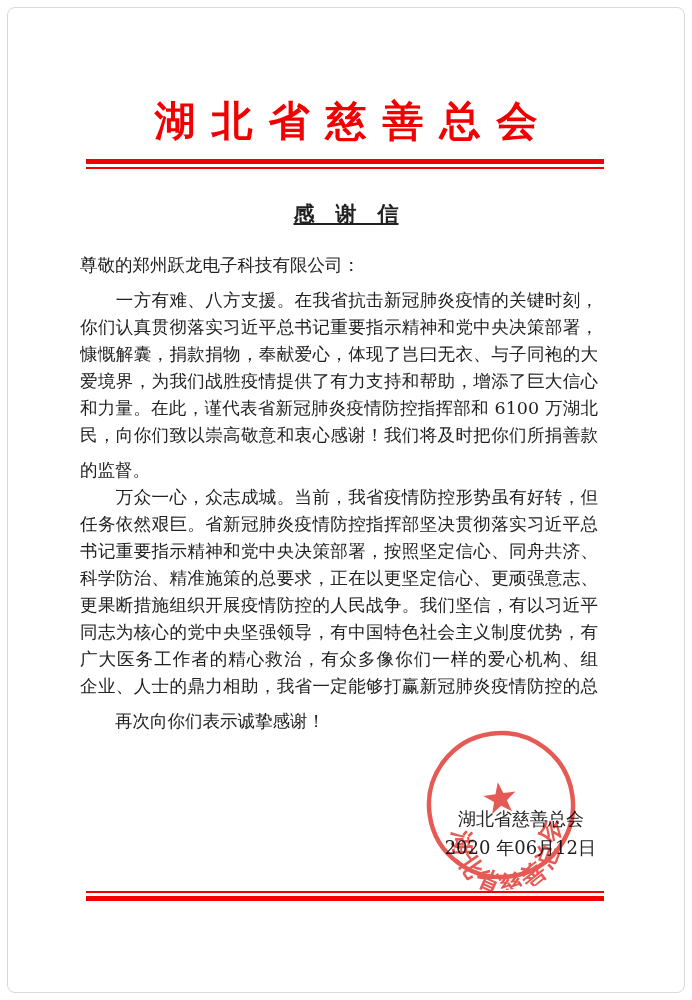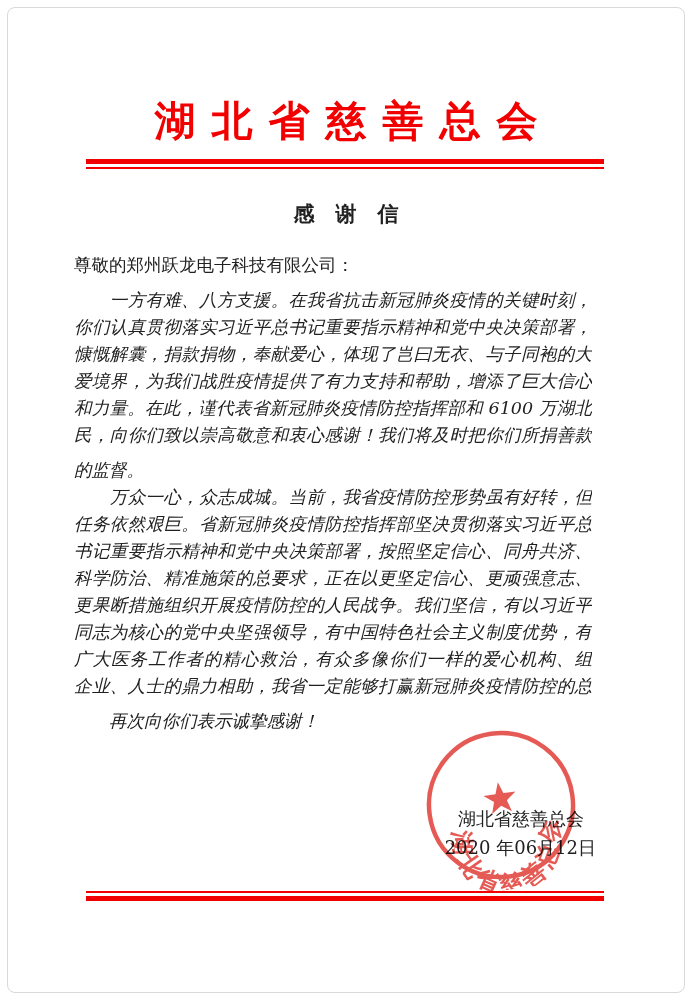--- a/index.html
+++ b/index.html
@@ -32,32 +32,33 @@
     position:absolute;left:78px;top:151px;width:518px;height:3px;
     border-top:5px solid var(--accent);
     border-bottom:2px solid var(--accent);
   }
   .letter-title{
     position:absolute;left:0;right:0;top:191px;
     text-align:center;
     font-size:21px;line-height:30px;font-weight:bold;
     color:var(--ink);
     white-space:nowrap;
+    text-decoration:underline;
   }
   .body-block{
-    position:absolute;left:66px;top:244px;width:518px;
+    position:absolute;left:72px;top:244px;width:518px;
     font-size:17.5px;
   }
   .salutation{
     line-height:27px;height:27px;margin-bottom:8px;
     text-align:left;white-space:nowrap;overflow:hidden;
   }
   .body-line{
     height:27px;line-height:27px;overflow:hidden;
-    text-align:justify;text-align-last:justify;font-style:italic;
+    text-align:justify;text-align-last:justify;
   }
   .body-line.end{
     text-align-last:left;
     margin-top:8px;
   }
   .signature{
     position:absolute;top:796px;right:88px;
     text-align:right;font-size:18px;line-height:29px;
     white-space:nowrap;
   }

